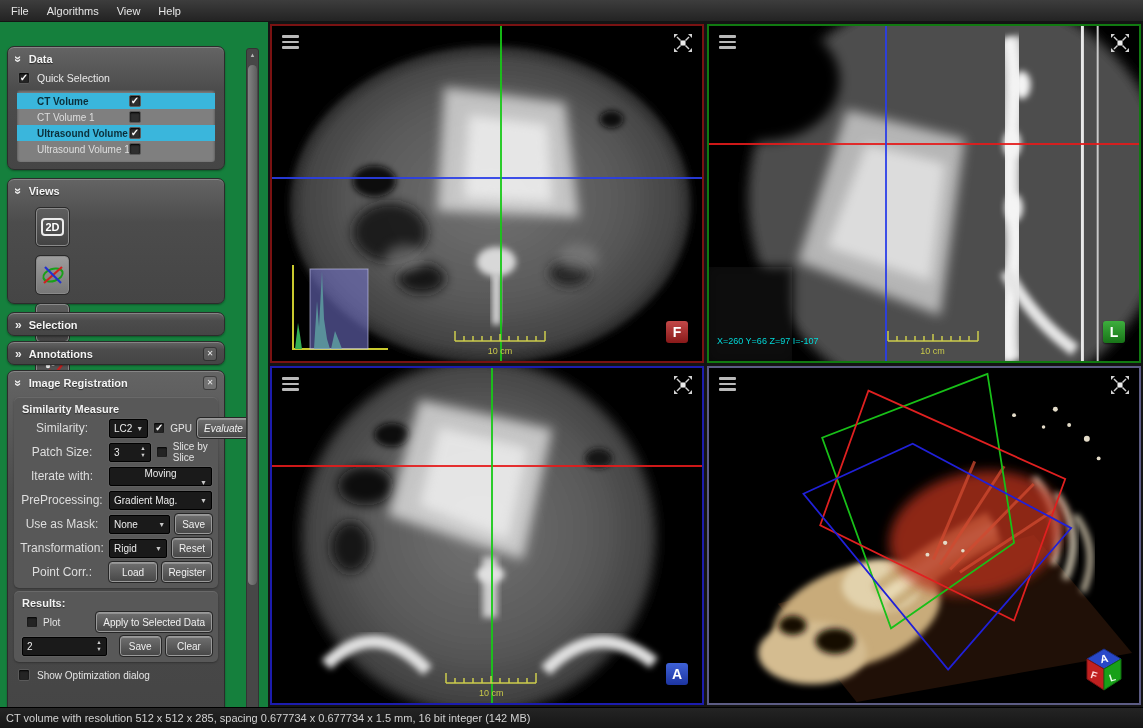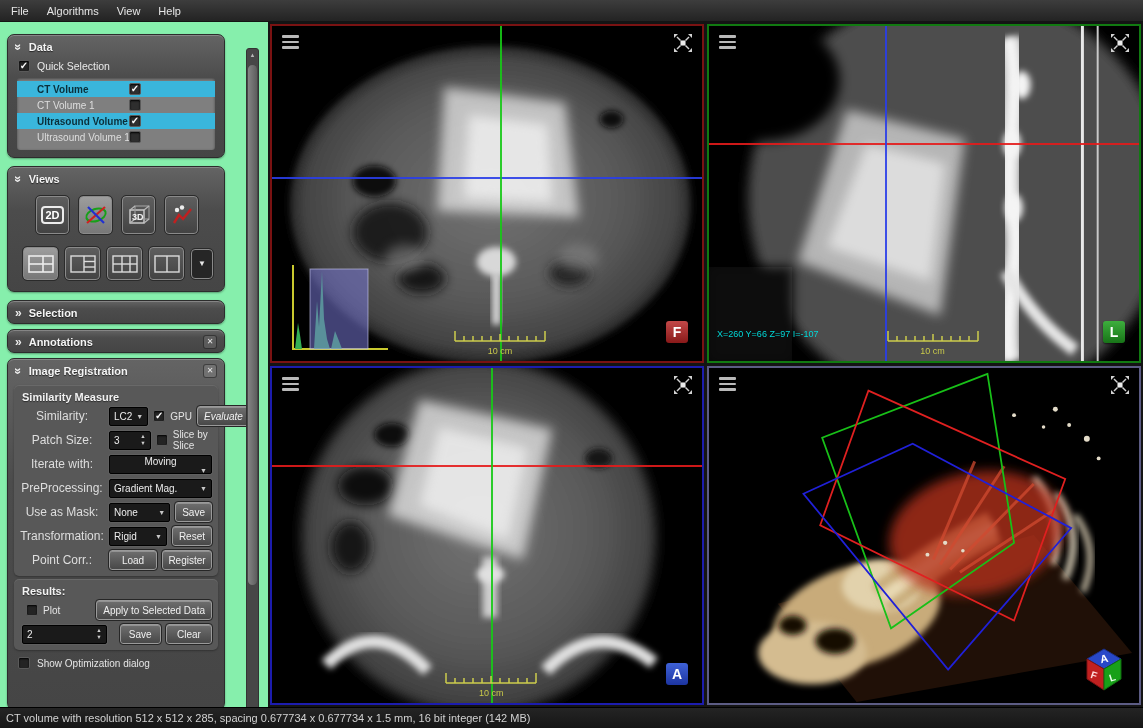--- a/index.html
+++ b/index.html
@@ -25,21 +25,21 @@
     position:absolute; top:707px; left:0; width:1143px; height:21px;
     background:linear-gradient(#242424,#161616);
     border-top:1px solid #000;
     display:flex; align-items:center; padding-left:6px;
     color:#d2d2d2; font-size:11px;
   }
 
   
   #sidebar{
     position:absolute; top:22px; left:0; width:308px; height:685px;
-    background:#86efac; padding-top:12px; overflow:hidden;
+    background:#15803d; padding-top:24px; overflow:hidden;
   }
   .panel{
     width:218px; margin:0 0 8px 7px;
     background:linear-gradient(180deg,#646464,#4c4c4c 35%,#454545);
     border:1px solid #2c2c2c; border-radius:7px;
     box-shadow:inset 0 1px 0 rgba(255,255,255,.22), 0 1px 2px rgba(0,0,0,.35);
     position:relative;
   }
   .panel.collapsed{ margin-bottom:5px; }
   .panel-header{
@@ -75,21 +75,21 @@
     background:#7f7f7f; border-radius:3px; padding:3px 0;
     box-shadow:inset 0 1px 3px rgba(0,0,0,.45);
   }
   .dlist-item{ position:relative; height:16px; display:flex; align-items:center; font-size:10px; }
   .dlist-item .lbl{ margin-left:20px; color:#dedede; }
   .dlist-item .cb{ position:absolute; left:112px; background:#2e2e2e; }
   .dlist-item.selected{ background:#3ab6dc; }
   .dlist-item.selected .lbl{ color:#0b2f3a; font-weight:bold; }
 
   
-  .views-row1{ display:flex; gap:10px; margin:6px 0 0 28px; }
+  .views-row1{ display:flex; gap:10px; margin:6px 0 0 28px;flex-direction:column; }
   .views-row2{ display:flex; gap:7px; margin:13px 0 0 15px; align-items:center; }
   .vbtn{
     background:linear-gradient(#5e5e5e,#434343);
     border:1px solid #8a8a8a; outline:1px solid #2a2a2a; border-radius:4px;
     display:flex; align-items:center; justify-content:center;
   }
   .vbtn.active{ background:linear-gradient(#9d9d9d,#787878); }
   .vbtn.sq{ width:33px; height:38px; }
   .vbtn.lay{ width:35px; height:33px; }
   .vbtn.arrow{ width:22px; height:30px; background:#262626; color:#e8e8e8; font-size:8px; }
@@ -170,21 +170,21 @@
   .orient-badge{
     position:absolute; right:14px; bottom:18px; width:22px; height:22px;
     border-radius:3px; color:#fff; font-weight:bold; font-size:14px;
     display:flex; align-items:center; justify-content:center;
     box-shadow:0 1px 2px rgba(0,0,0,.6);
   }
   .badge-f{ background:linear-gradient(#c24848,#891919); }
   .badge-l{ background:linear-gradient(#3dae3d,#187418); }
   .badge-a{ background:linear-gradient(#3f62d8,#1c34a0); }
 
-  .vp-coords{ position:absolute; left:8px; bottom:22px; color:#00d8d8; font-size:9px; }
+  .vp-coords{ position:absolute; left:8px; bottom:15px; color:#00d8d8; font-size:9px; }
 
   .histogram{ position:absolute; left:14px; bottom:4px; }
   .cube3d{ position:absolute; right:12px; bottom:10px; }
 </style>
 </head>
 <body>
 
 <div id="menu-bar">
   <span class="menu-item">File</span>
   <span class="menu-item">Algorithms</span>

